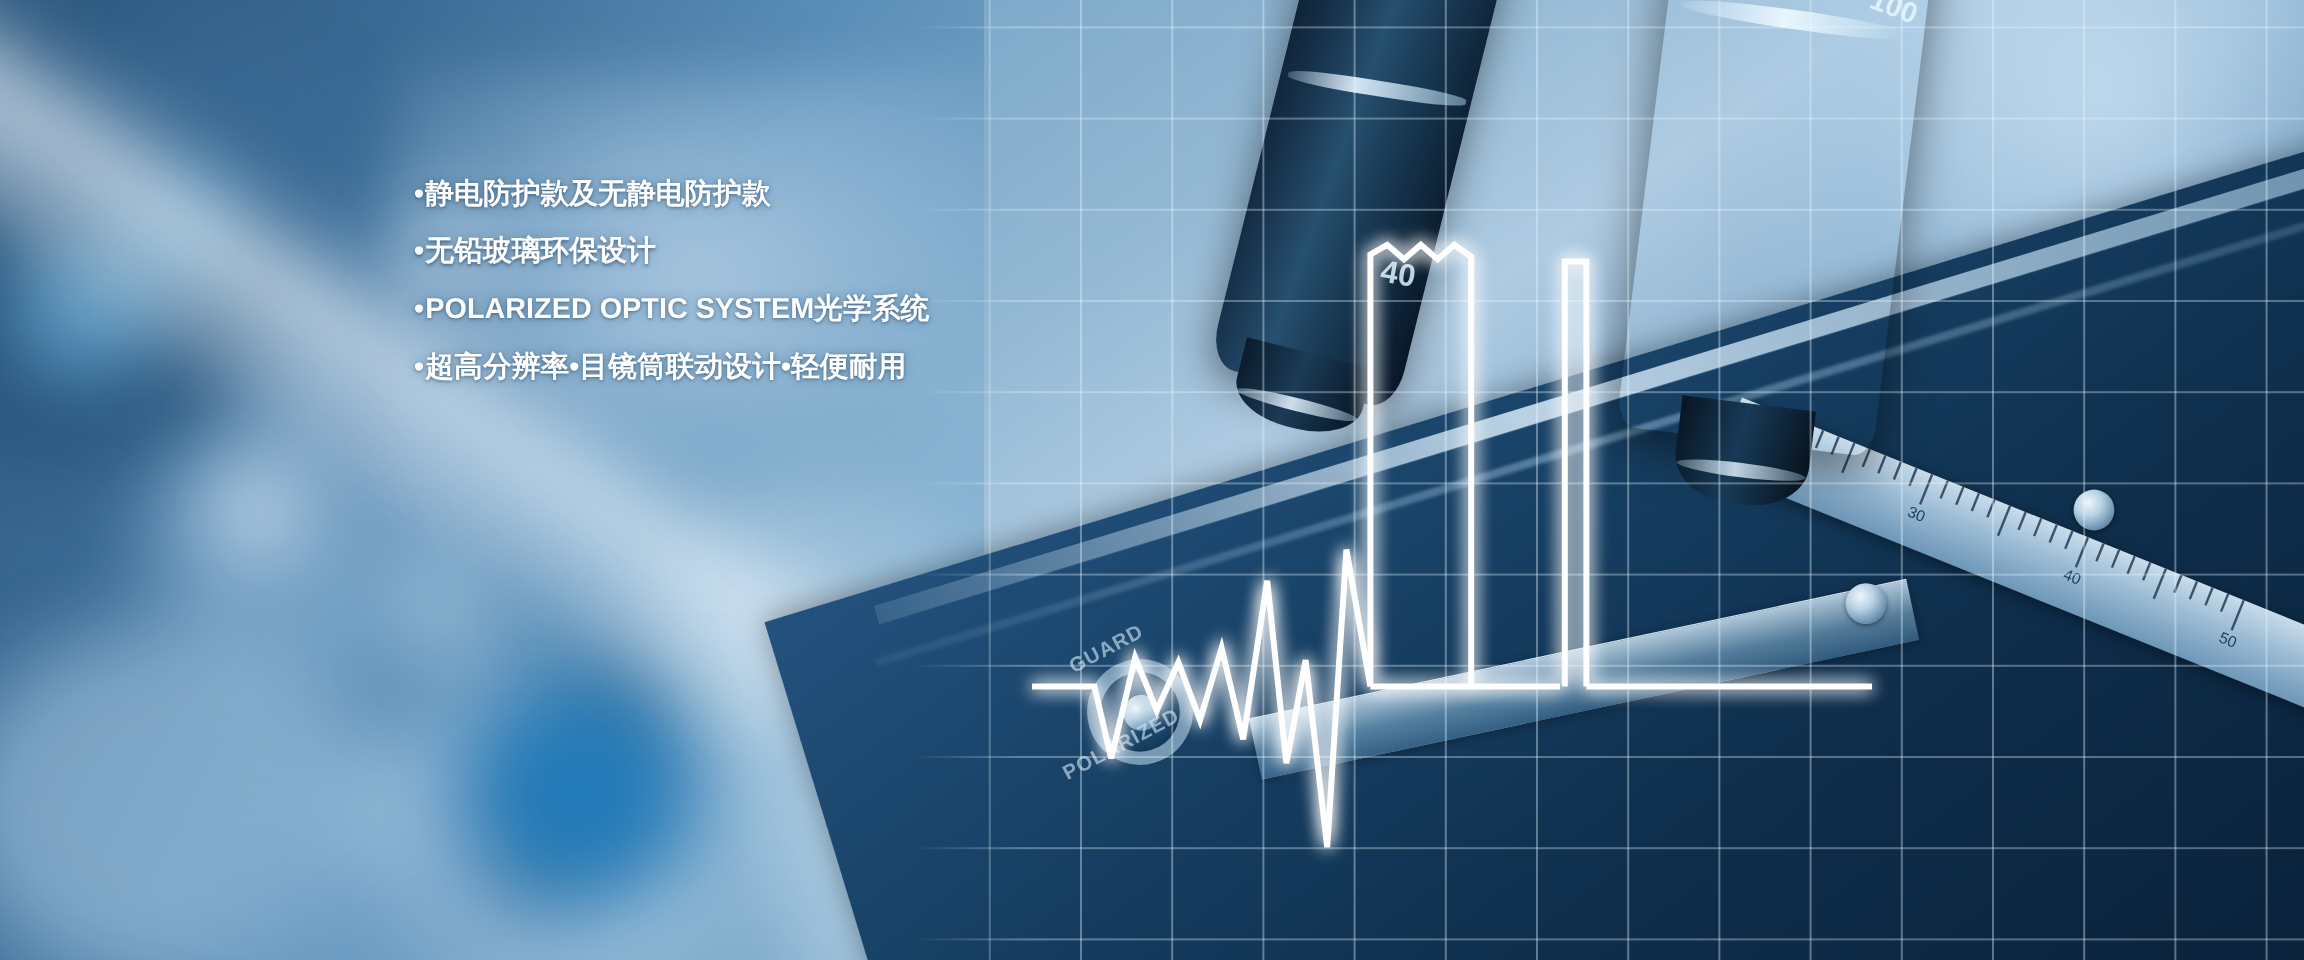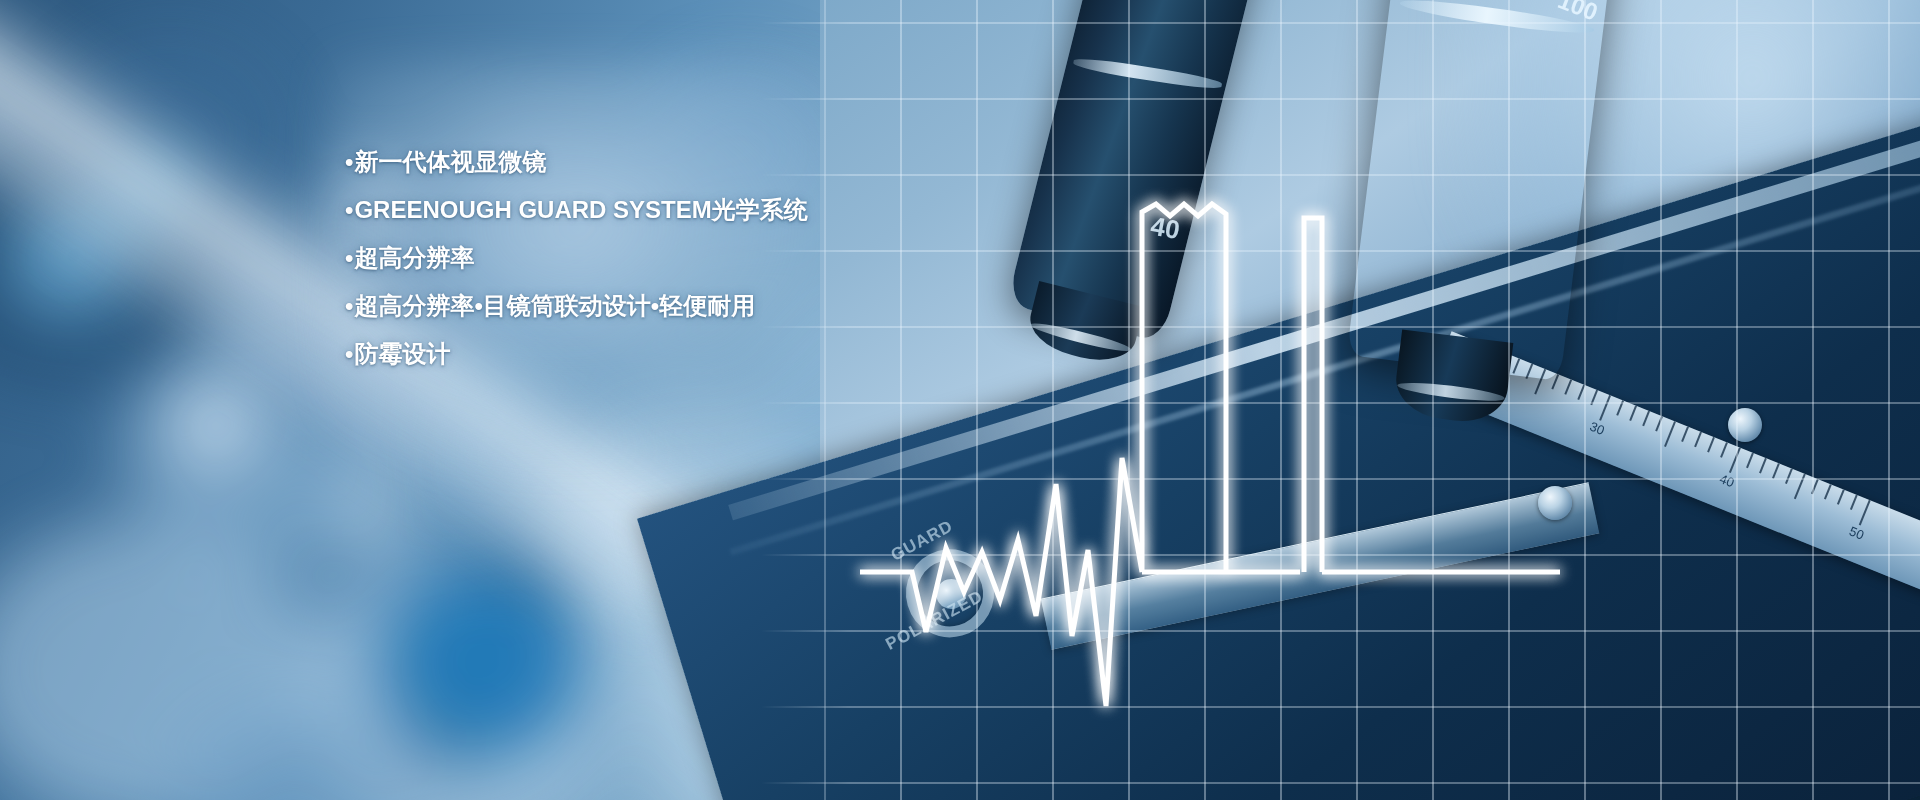--- a/index.html
+++ b/index.html
@@ -406,21 +406,20 @@
           M 444,372 L 444,18 L 462,18 L 462,372
           M 462,372 L 700,372
           M 366,372 L 440,372
         "></path>
       </g>
     </svg>
   </div>
 
   <div class="copy">
     <ul class="bullets">
-      <li><span class="dot">•</span><span>新一代体视显微镜</span></li>
-      <li><span class="dot">•</span><span>GREENOUGH GUARD SYSTEM光学系统</span></li>
-      <li><span class="dot">•</span><span>超高分辨率</span></li>
+      <li><span class="dot">•</span><span>静电防护款及无静电防护款</span></li>
+      <li><span class="dot">•</span><span>无铅玻璃环保设计</span></li>
+      <li><span class="dot">•</span><span>POLARIZED OPTIC SYSTEM光学系统</span></li>
       <li><span class="dot">•</span><span>超高分辨率•目镜筒联动设计•轻便耐用</span></li>
-      <li><span class="dot">•</span><span>防霉设计</span></li>
     </ul>
   </div>
 
 </div>
 
 </body></html>

